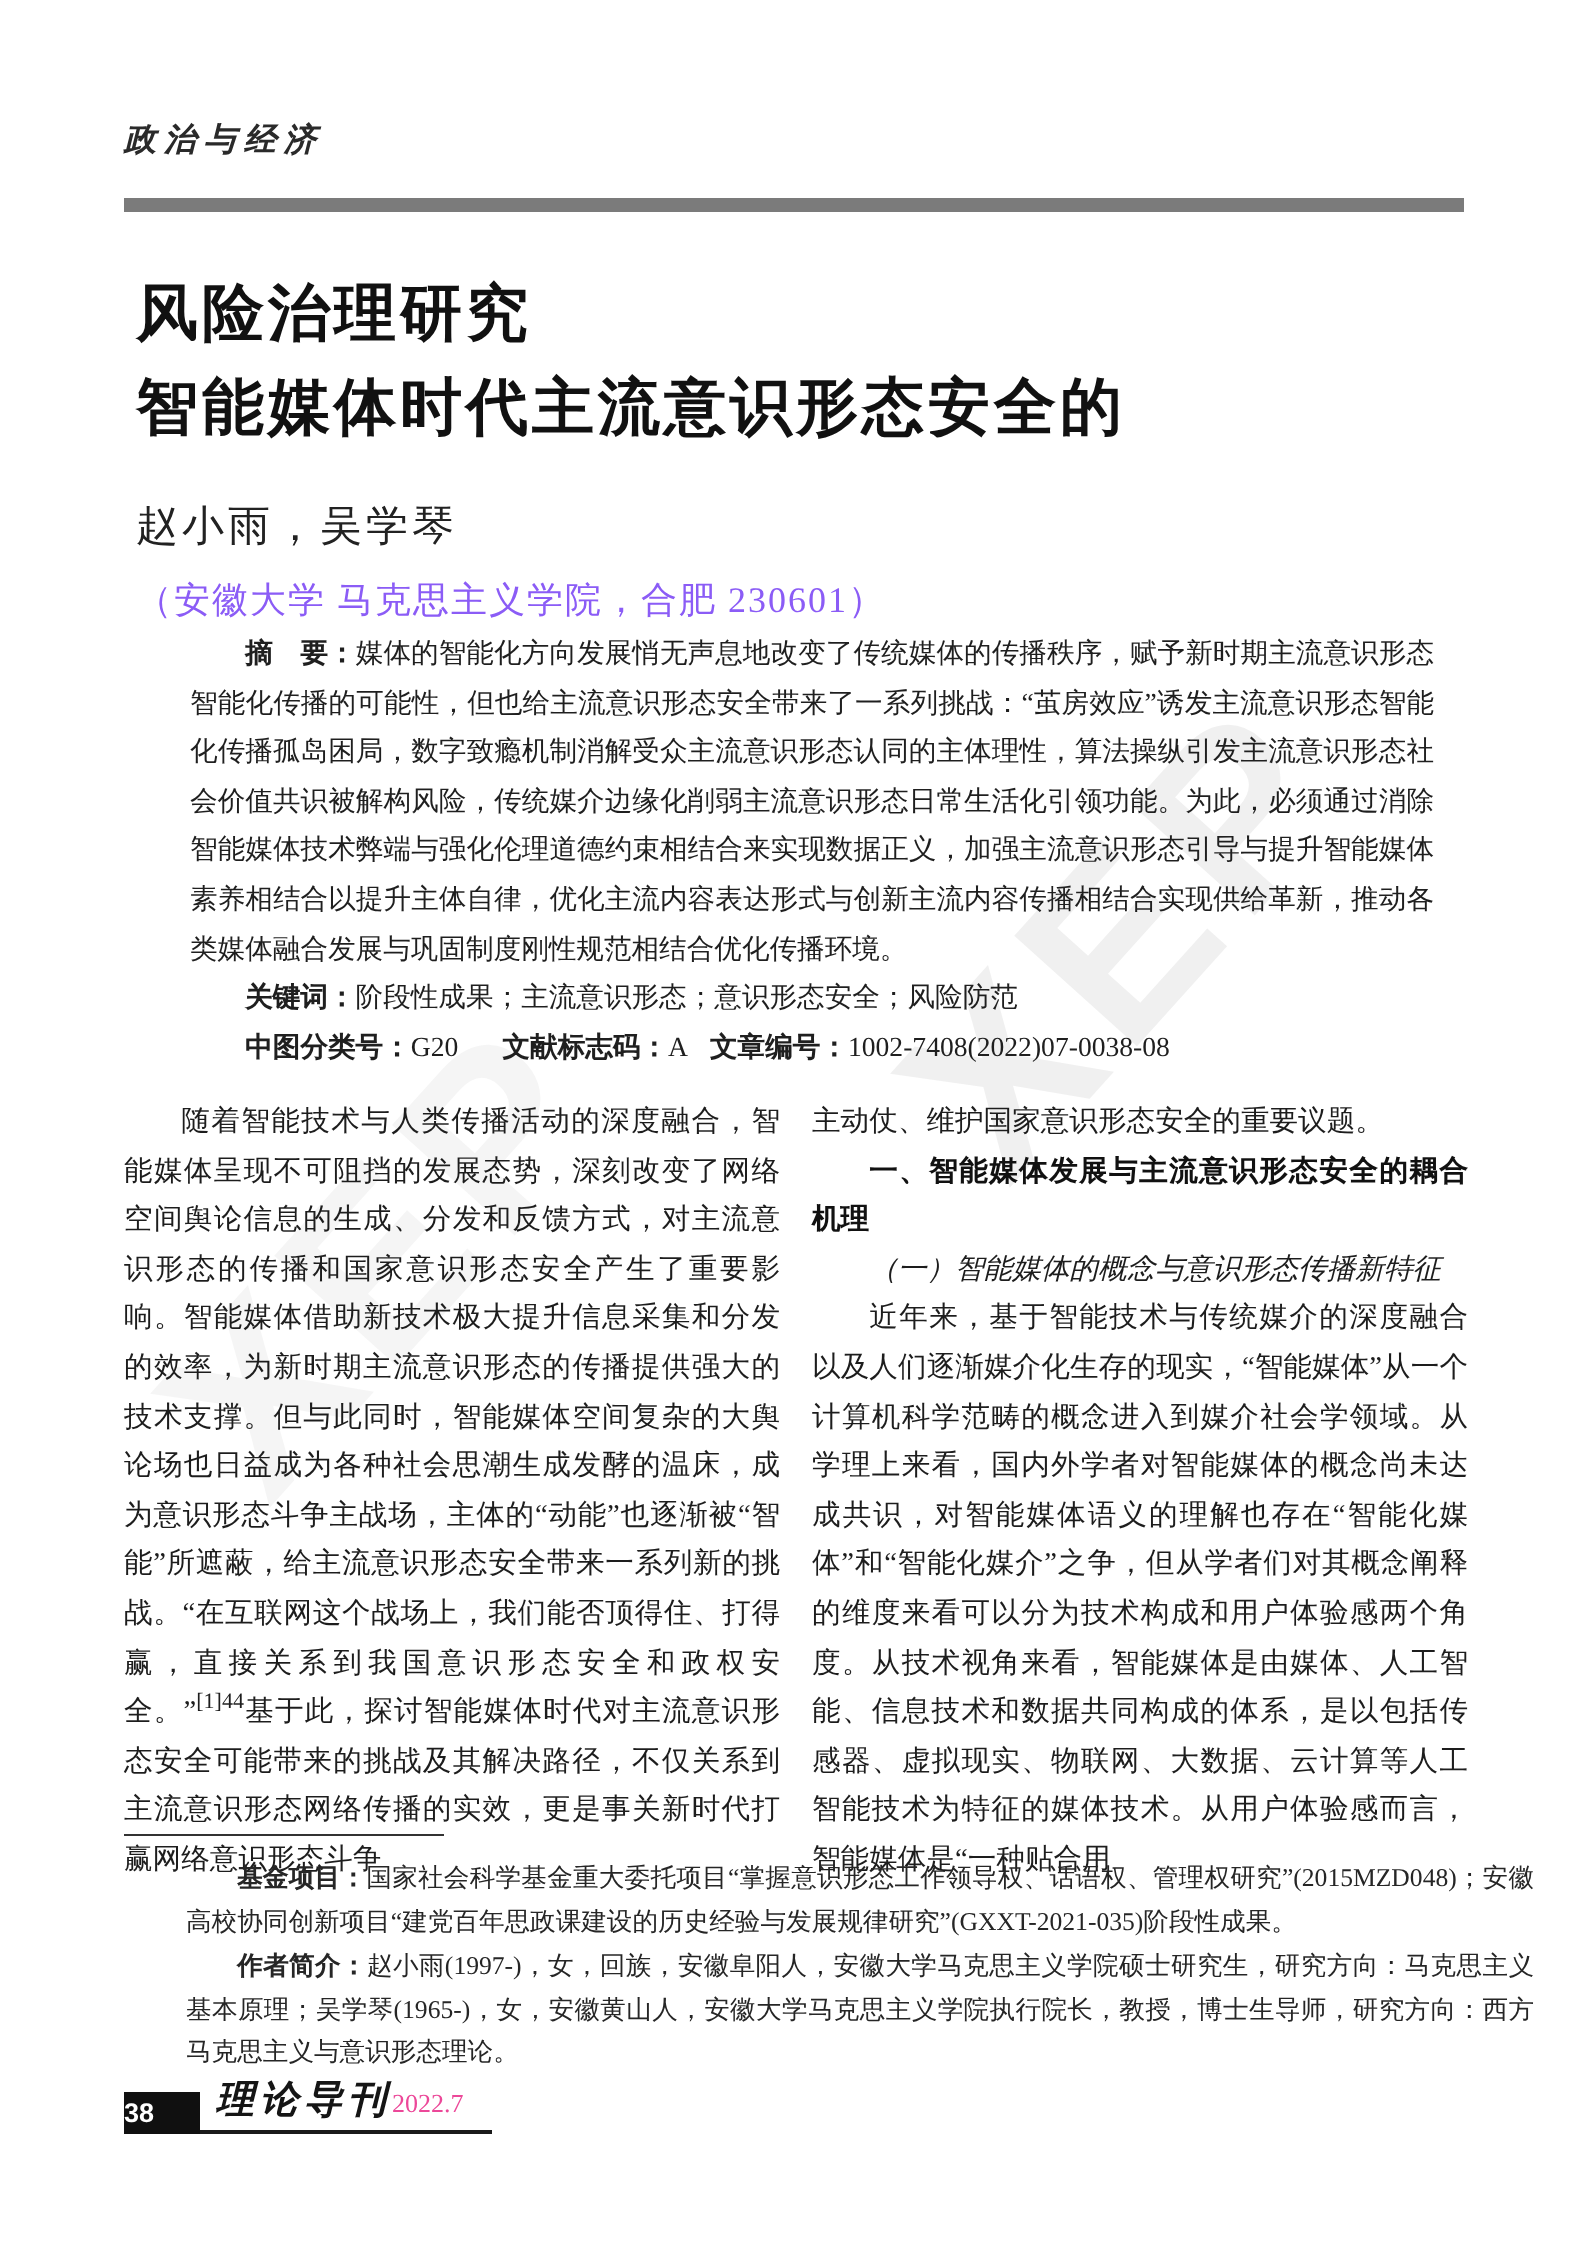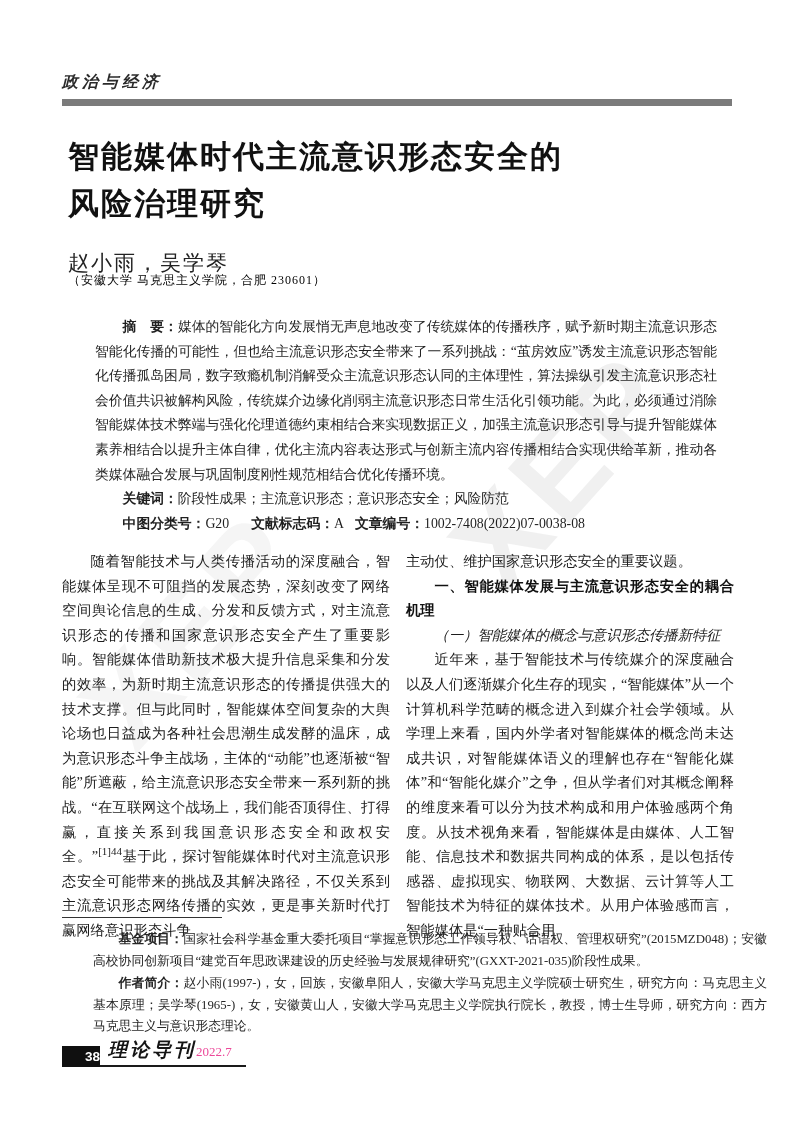--- a/index.html
+++ b/index.html
@@ -6,42 +6,42 @@
   .page{
     position:relative;
     width:794px;height:1122px;
     background:#ffffff;
     overflow:hidden;
     font-family:"Liberation Serif","DejaVu Serif",serif;
     color:#1e1e1e;
   }
   
   .section-label{
-    position:absolute;left:62px;top:72px;
+    position:absolute;left:62px;top:60px;
     font-size:16px;font-weight:bold;font-style:italic;
     letter-spacing:4px;color:#2a2a2a;
   }
   .header-rule{
     position:absolute;left:62px;top:99px;
     width:670px;height:7px;background:#7b7b7b;
   }
   
   .title{
     position:absolute;left:68px;top:133px;width:620px;
     font-family:"Liberation Sans","DejaVu Sans",sans-serif;
     font-weight:900;font-size:31px;line-height:47px;
     letter-spacing:2px;color:#111;
   }
   .authors{
     position:absolute;left:68px;top:249px;
     font-size:21px;letter-spacing:2px;color:#222;
   }
   .affiliation{
-    position:absolute;left:68px;top:272px;
-    font-size:12px;letter-spacing:1px;color:#000000;
+    position:absolute;left:68px;top:288px;
+    font-size:18px;letter-spacing:1px;color:#8b5cf6;
   }
   
   .abstract-block{
     position:absolute;left:95px;top:315px;width:622px;
     font-size:13.8px;line-height:24.6px;
     text-align:justify;color:#1f1f1f;
   }
   .abstract-block p{margin:0;text-indent:2em;}
   .lbl{font-weight:bold;font-family:"Liberation Sans","DejaVu Sans",sans-serif;}
   .meta-gap{display:inline-block;width:1.6em;}
@@ -74,21 +74,21 @@
   .footnotes p{margin:0;text-indent:2em;}
   
   .footer{
     position:absolute;left:62px;top:1037px;
     display:flex;align-items:flex-end;
   }
   .page-no-box{
     background:#101010;color:#fff;
     font-family:"Liberation Sans","DejaVu Sans",sans-serif;
     font-size:13.5px;font-weight:bold;
-    width:38px;height:21px;line-height:21px;text-align:right;
+    width:38px;height:21px;line-height:21px;text-align:left;
   }
   .footer-journal{
     display:flex;align-items:baseline;
     border-bottom:2px solid #1a1a1a;
     padding:0 14px 2px 8px;
   }
   .journal-name{
     font-size:19px;font-weight:bold;font-style:italic;
     letter-spacing:3px;color:#151515;
   }
@@ -109,22 +109,22 @@
 
 <div class="page">
 
   <div class="wm wm1">XEP</div>
   <div class="wm wm2">XEP</div>
 
   <div class="section-label">政治与经济</div>
   <div class="header-rule"></div>
 
   <div class="title">
+    <div>风险治理研究</div>
     <div>智能媒体时代主流意识形态安全的</div>
-    <div>风险治理研究</div>
   </div>
 
   <div class="authors">赵小雨，吴学琴</div>
   <div class="affiliation">（安徽大学 马克思主义学院，合肥 230601）</div>
 
   <div class="abstract-block">
     <p><span class="lbl">摘　要：</span><span>媒体的智能化方向发展悄无声息地改变了传统媒体的传播秩序，赋予新时期主流意识形态智能化传播的可能性，但也给主流意识形态安全带来了一系列挑战：“茧房效应”诱发主流意识形态智能化传播孤岛困局，数字致瘾机制消解受众主流意识形态认同的主体理性，算法操纵引发主流意识形态社会价值共识被解构风险，传统媒介边缘化削弱主流意识形态日常生活化引领功能。为此，必须通过消除智能媒体技术弊端与强化伦理道德约束相结合来实现数据正义，加强主流意识形态引导与提升智能媒体素养相结合以提升主体自律，优化主流内容表达形式与创新主流内容传播相结合实现供给革新，推动各类媒体融合发展与巩固制度刚性规范相结合优化传播环境。</span></p>
     <p><span class="lbl">关键词：</span><span>阶段性成果；主流意识形态；意识形态安全；风险防范</span></p>
     <p><span class="lbl">中图分类号：</span><span>G20</span><span class="meta-gap"></span><span class="lbl">文献标志码：</span><span>A</span><span class="meta-gap-sm"></span><span class="lbl">文章编号：</span><span>1002-7408(2022)07-0038-08</span></p>
   </div>

